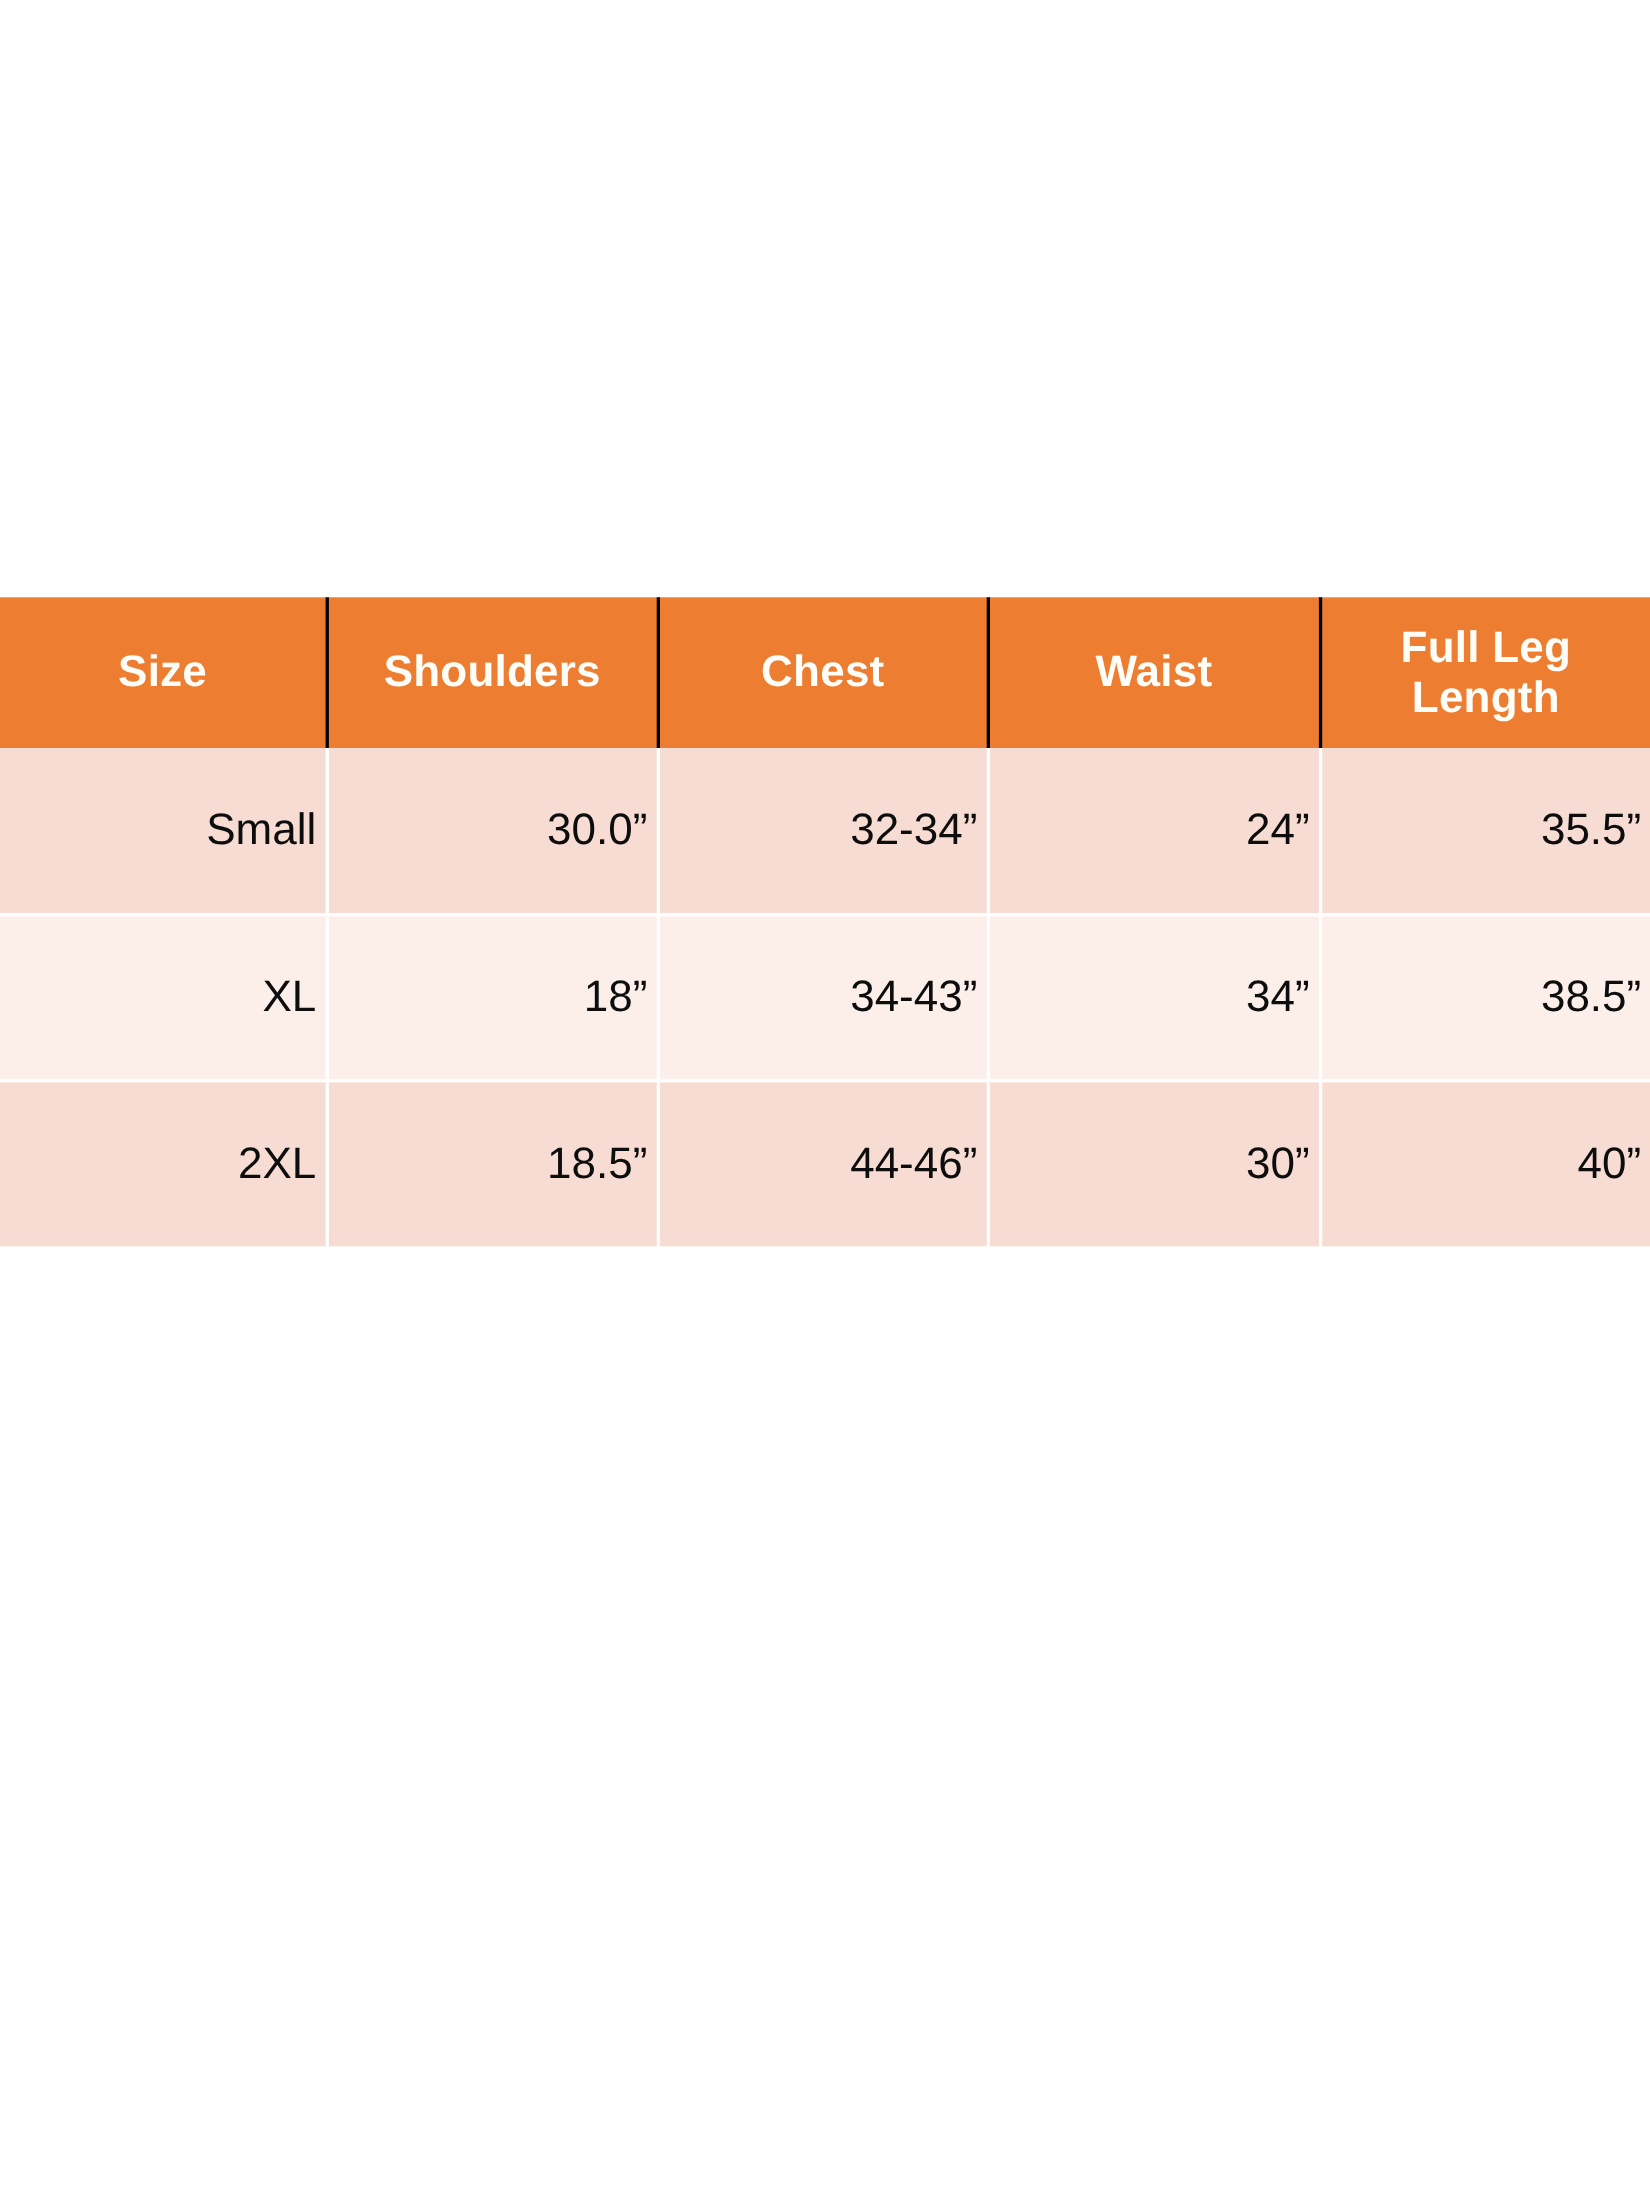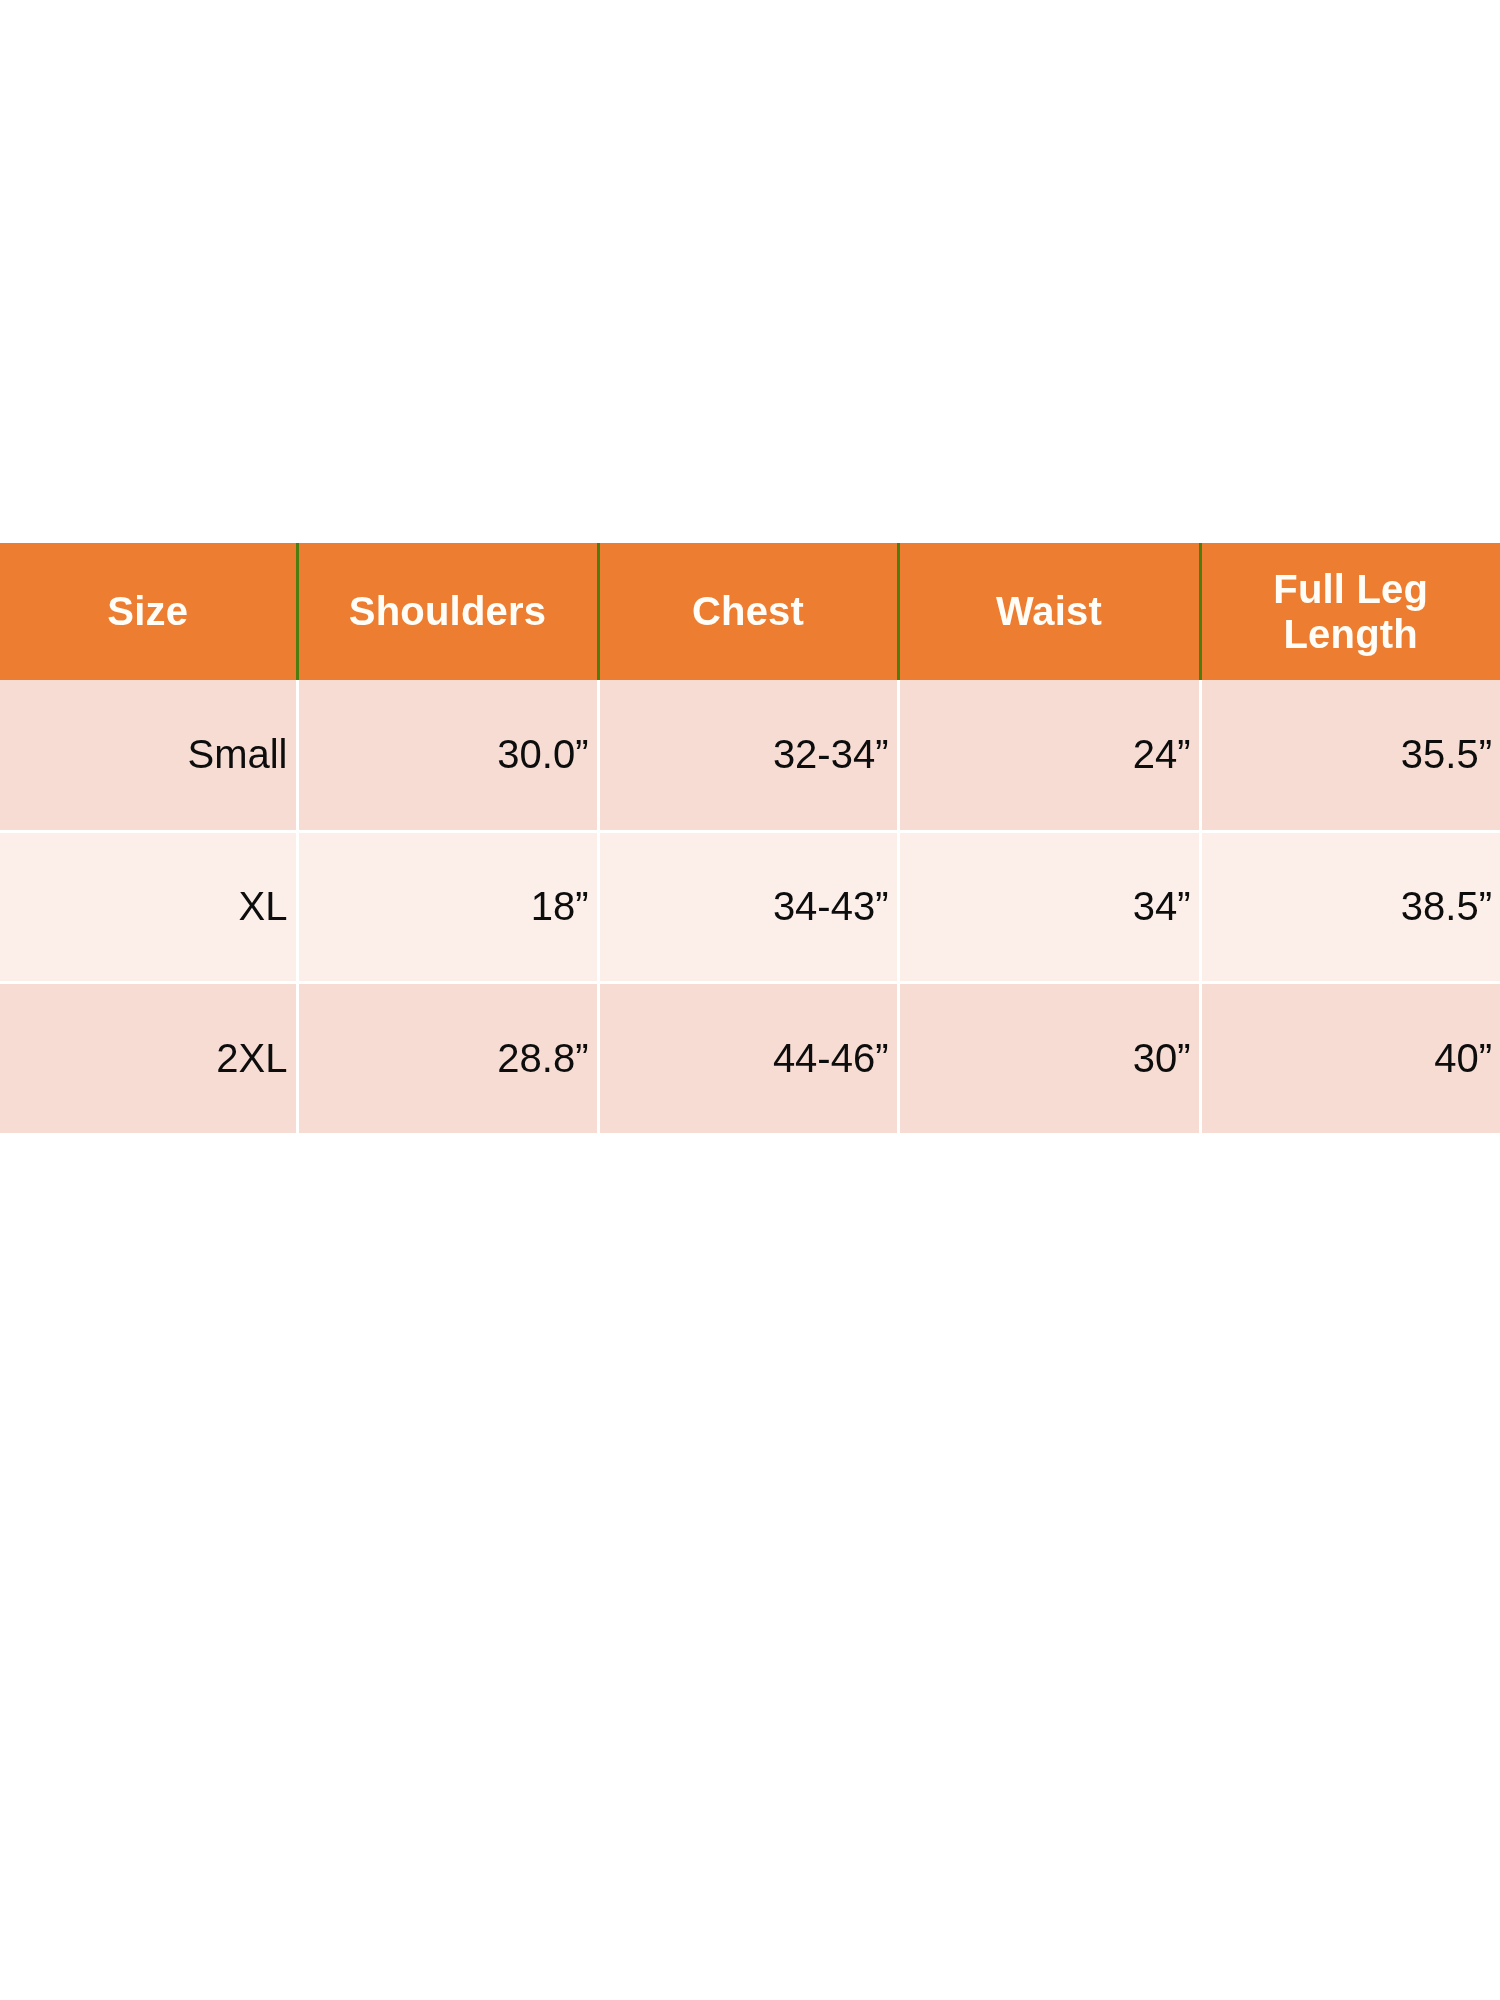--- a/index.html
+++ b/index.html
@@ -35,21 +35,21 @@
   thead th {
     background: #ED7D31;
     color: #FFFDF7;
     font-size: 40px;
     font-weight: bold;
     text-align: center;
     vertical-align: middle;
     height: 137px;
     padding: 4px 8px;
     line-height: 1.12;
-    border-right: 3px solid #4d7c0f;
+    border-right: 3px solid #000000;
     box-sizing: border-box;
     letter-spacing: 0.2px;
   }
   thead th:last-child { border-right: none; }
 
   .hdr-line { display: block; }
 
   
   tbody td {
     height: 151px;
@@ -113,19 +113,19 @@
     </tr>
     <tr class="row-light">
       <td class="cell-size">XL</td>
       <td>18”</td>
       <td>34-43”</td>
       <td>34”</td>
       <td>38.5”</td>
     </tr>
     <tr class="row-dark">
       <td class="cell-size">2XL</td>
-      <td>28.8”</td>
+      <td>18.5”</td>
       <td>44-46”</td>
       <td>30”</td>
       <td>40”</td>
     </tr>
   </tbody>
 </table>
 
 </body></html>

